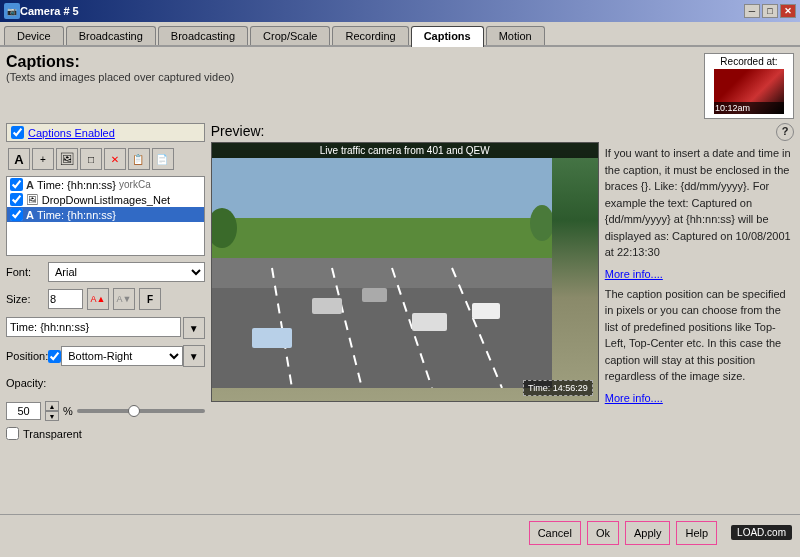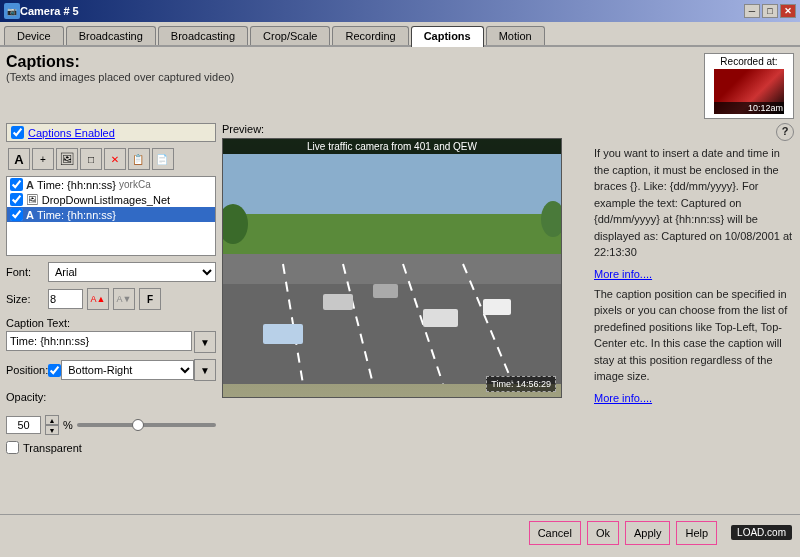--- a/index.html
+++ b/index.html
@@ -79,21 +79,21 @@
     .recorded-thumbnail {
       width: 70px; height: 45px;
       background: linear-gradient(135deg, #8B0000 30%, #cc3333 60%, #000 100%);
       display: flex; align-items: center; justify-content: center;
       margin: 2px auto;
       position: relative;
     }
     .time-overlay {
       position: absolute; bottom: 0; left: 0; right: 0;
       background: rgba(0,0,0,0.7); color: #fff; font-size: 9px;
-      text-align: right; padding: 1px;
+      text-align: left; padding: 1px;
     }
 
     .content-row {
       display: flex;
       flex: 1;
       gap: 6px;
     }
 
     
     .left-panel {
@@ -161,23 +161,23 @@
       position: absolute; top: -4px; left: 40%;
     }
     .transparent-row { display: flex; align-items: center; gap: 4px; margin-top: 2px; }
 
     
     .middle-panel {
       flex: 1;
       display: flex;
       flex-direction: column;
     }
-    .preview-label { font-size: 11px; margin-bottom: 3px; }
+    .preview-label { font-size: 14px; margin-bottom: 3px; }
     .preview-image {
-      width: 340px;
+      width: 388px;
       height: 260px;
       background: linear-gradient(180deg, #4a7a4a 0%, #2d5a2d 30%, #8a8a6a 60%, #a0a080 100%);
       position: relative;
       border: 1px solid #555;
       overflow: hidden;
     }
     .preview-top-bar {
       background: rgba(0,0,0,0.7); color: white; font-size: 10px;
       padding: 2px 4px; text-align: center;
     }
@@ -327,21 +327,20 @@
 
       <div class="form-row">
         <span class="form-label">Size:</span>
         <input type="text" class="size-input" value="8" style="">
         <div class="tool-btn" style="font-size:9px;color:red;">A▲</div>
         <div class="tool-btn" style="font-size:9px;color:#888;">A▼</div>
         <div class="tool-btn" style="font-weight:bold;">F</div>
       </div>
 
       <div style="margin-top:3px;">
-        <div style="font-size:11px; margin-bottom:2px;">Caption Text:</div>
         <div style="display:flex;gap:2px;">
           <input type="text" class="form-input" style="flex: 1 1 0%;" value="Time: {hh:nn:ss}">
           <div class="tool-btn">▼</div>
         </div>
       </div>
 
       <div class="position-row">
         <span class="position-label">Position:</span>
         <input type="checkbox" checked="" style="">
         <select class="select-input" style="width:90px;">

